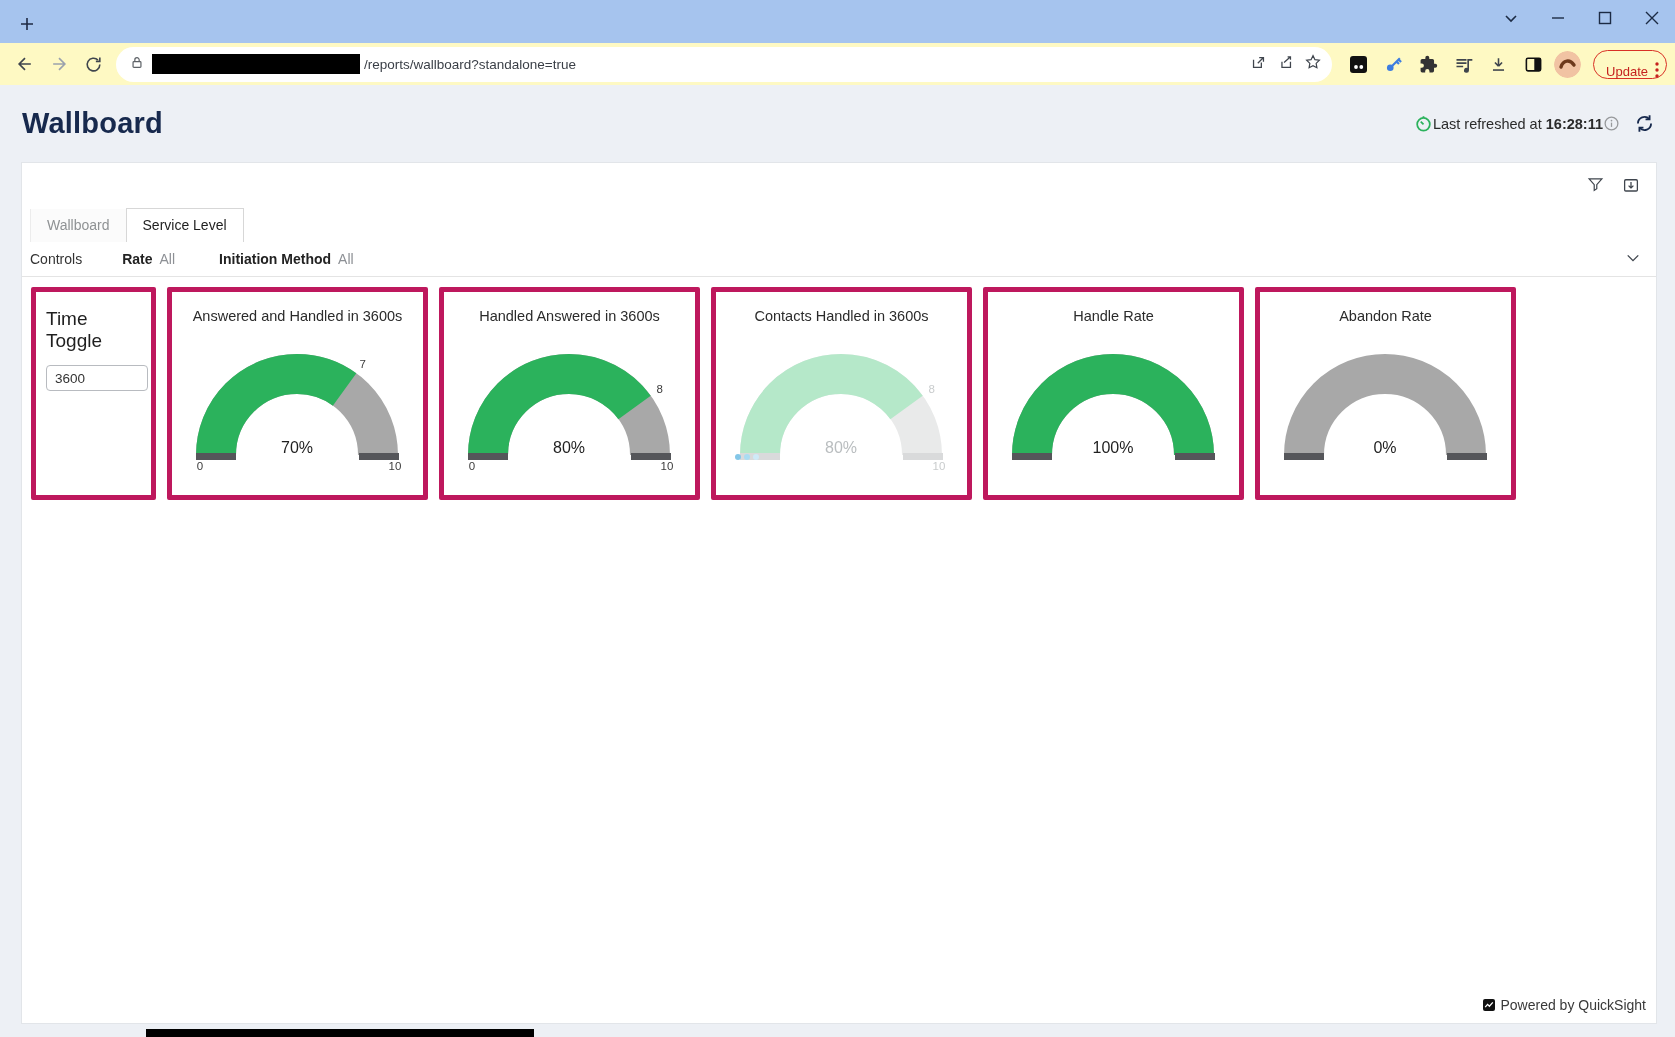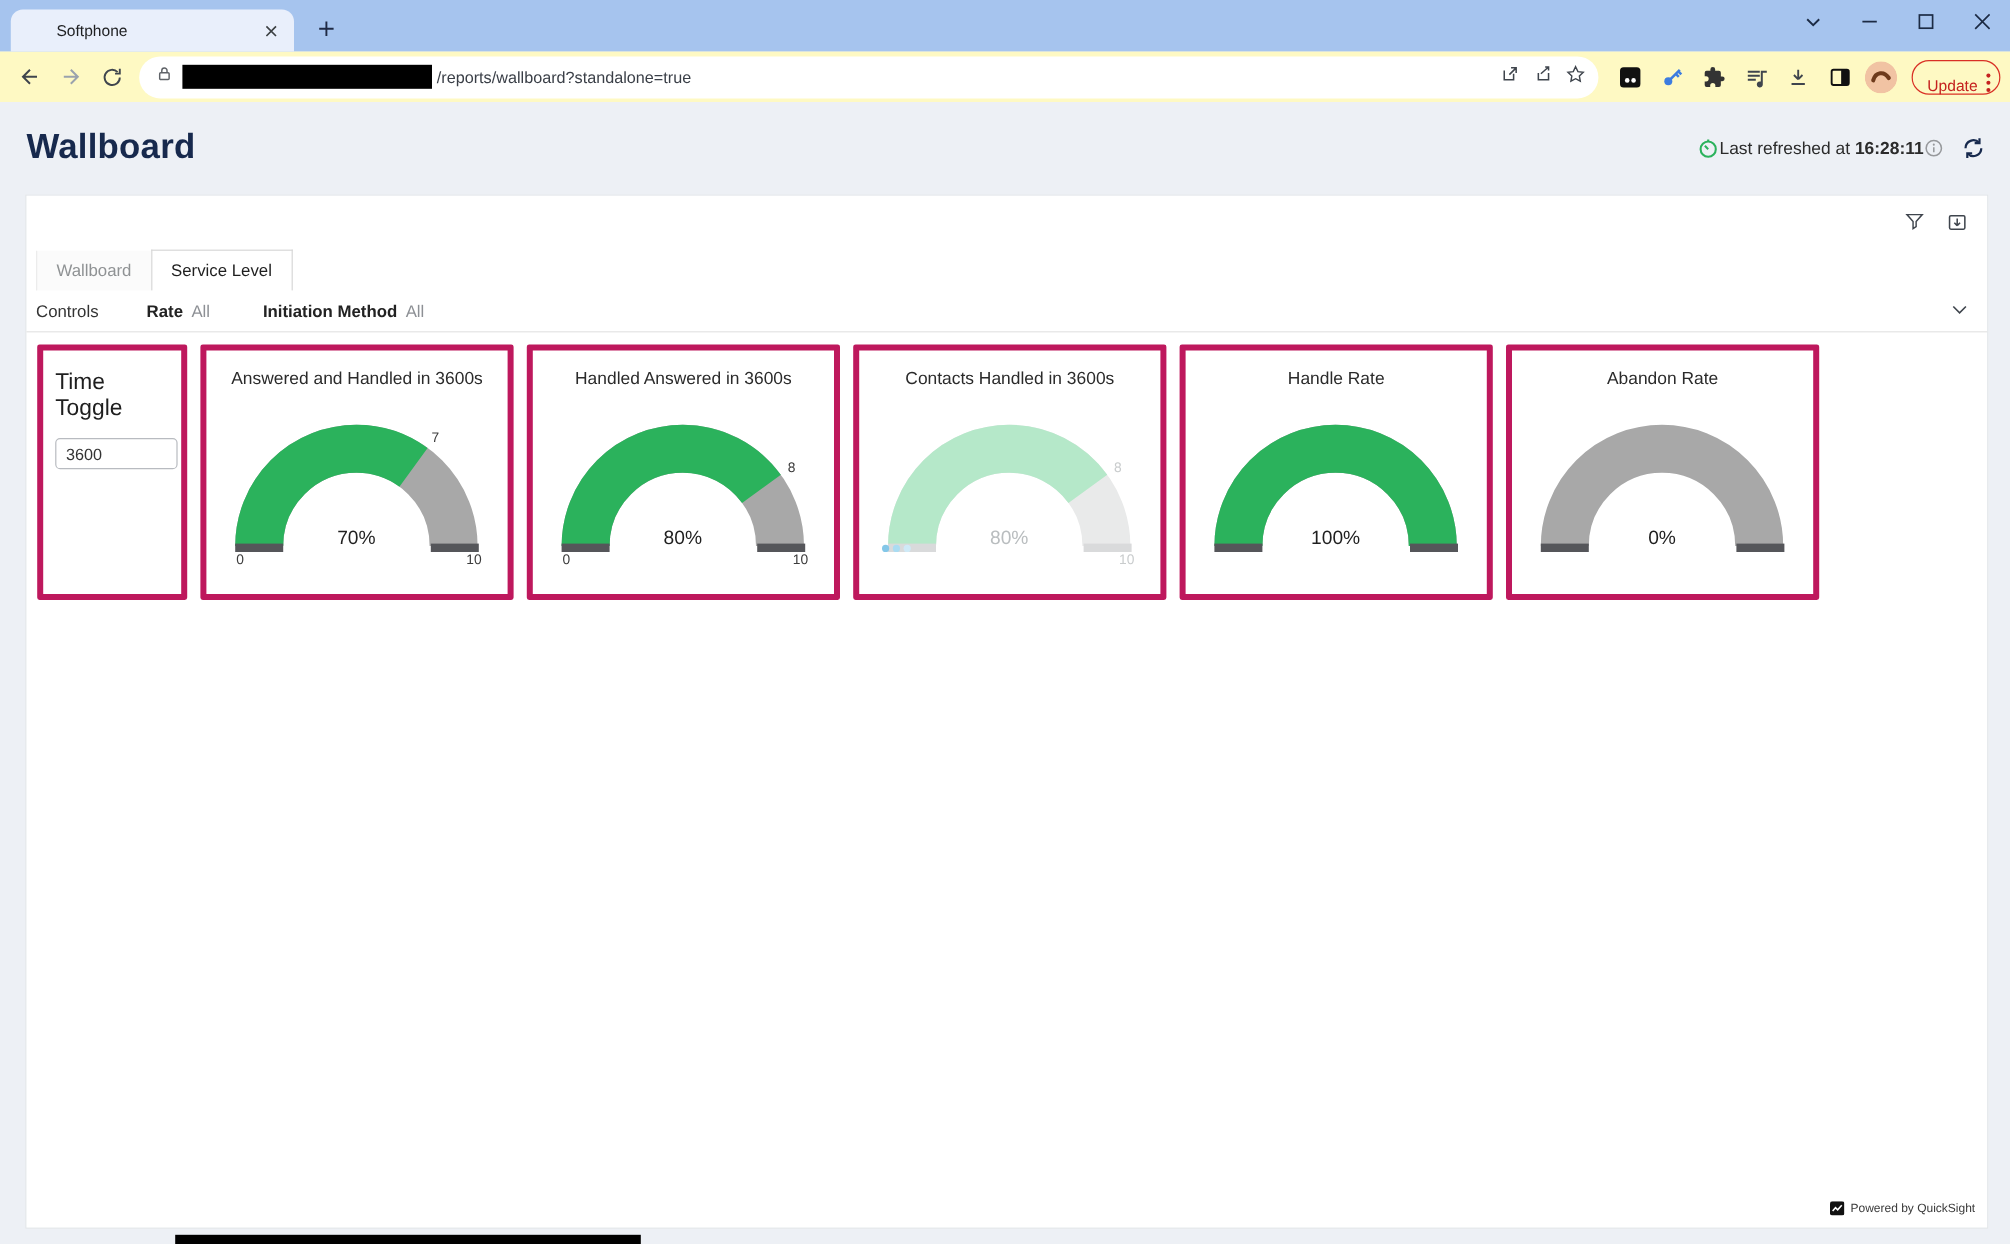--- a/index.html
+++ b/index.html
@@ -59,36 +59,28 @@
   .card { background:#fff; border:5px solid #be185d; border-radius:2px; height:213px; }
   .time-card { width:125px; padding:16px 10px; }
   .time-title { font-size:19px; color:#1f1f1f; margin-bottom:13px; }
   .time-input { width:102px; height:26px; border:1px solid #b8bbc0; border-radius:4px;
                 font-size:13.5px; color:#333; padding:0 8px; font-family:"Liberation Sans",sans-serif; }
   .gauge-card { width:261px; display:flex; flex-direction:column; align-items:center; padding-top:16px; }
   .gauge-title { font-size:14.5px; color:#2b2b2b; }
   .gauge { margin-top:12px; }
 
   .powered { position:absolute; right:10px; bottom:10px; display:flex; align-items:center; gap:5px; cursor:pointer; }
-  .powered-text { font-size:10px; color:#393939; }
+  .powered-text { font-size:14px; color:#393939; }
 
   .redact-bottom { position:absolute; left:146px; bottom:0; width:388px; height:8px; background:#000; }
 </style>
 </head>
 <body>
 
 <div class="titlebar">
-  <div class="tab">
-    <span class="tab-title">Softphone</span>
-    <span class="tab-close">
-      <svg width="12" height="12" viewBox="0 0 12 12">
-          <path d="M2 2 L10 10 M10 2 L2 10" stroke="#3c4043" stroke-width="1.4"></path>
-        </svg>
-    </span>
-  </div>
   <div class="newtab">
     <svg width="16" height="16" viewBox="0 0 16 16">
         <path d="M8 2v12M2 8h12" stroke="#1f2a44" stroke-width="1.6"></path>
       </svg>
   </div>
   <div class="win-controls">
     <div class="win-btn">
       <svg width="14" height="14" viewBox="0 0 14 14">
           <path d="M2 5l5 5 5-5" fill="none" stroke="#1c2b44" stroke-width="1.6"></path>
         </svg>

